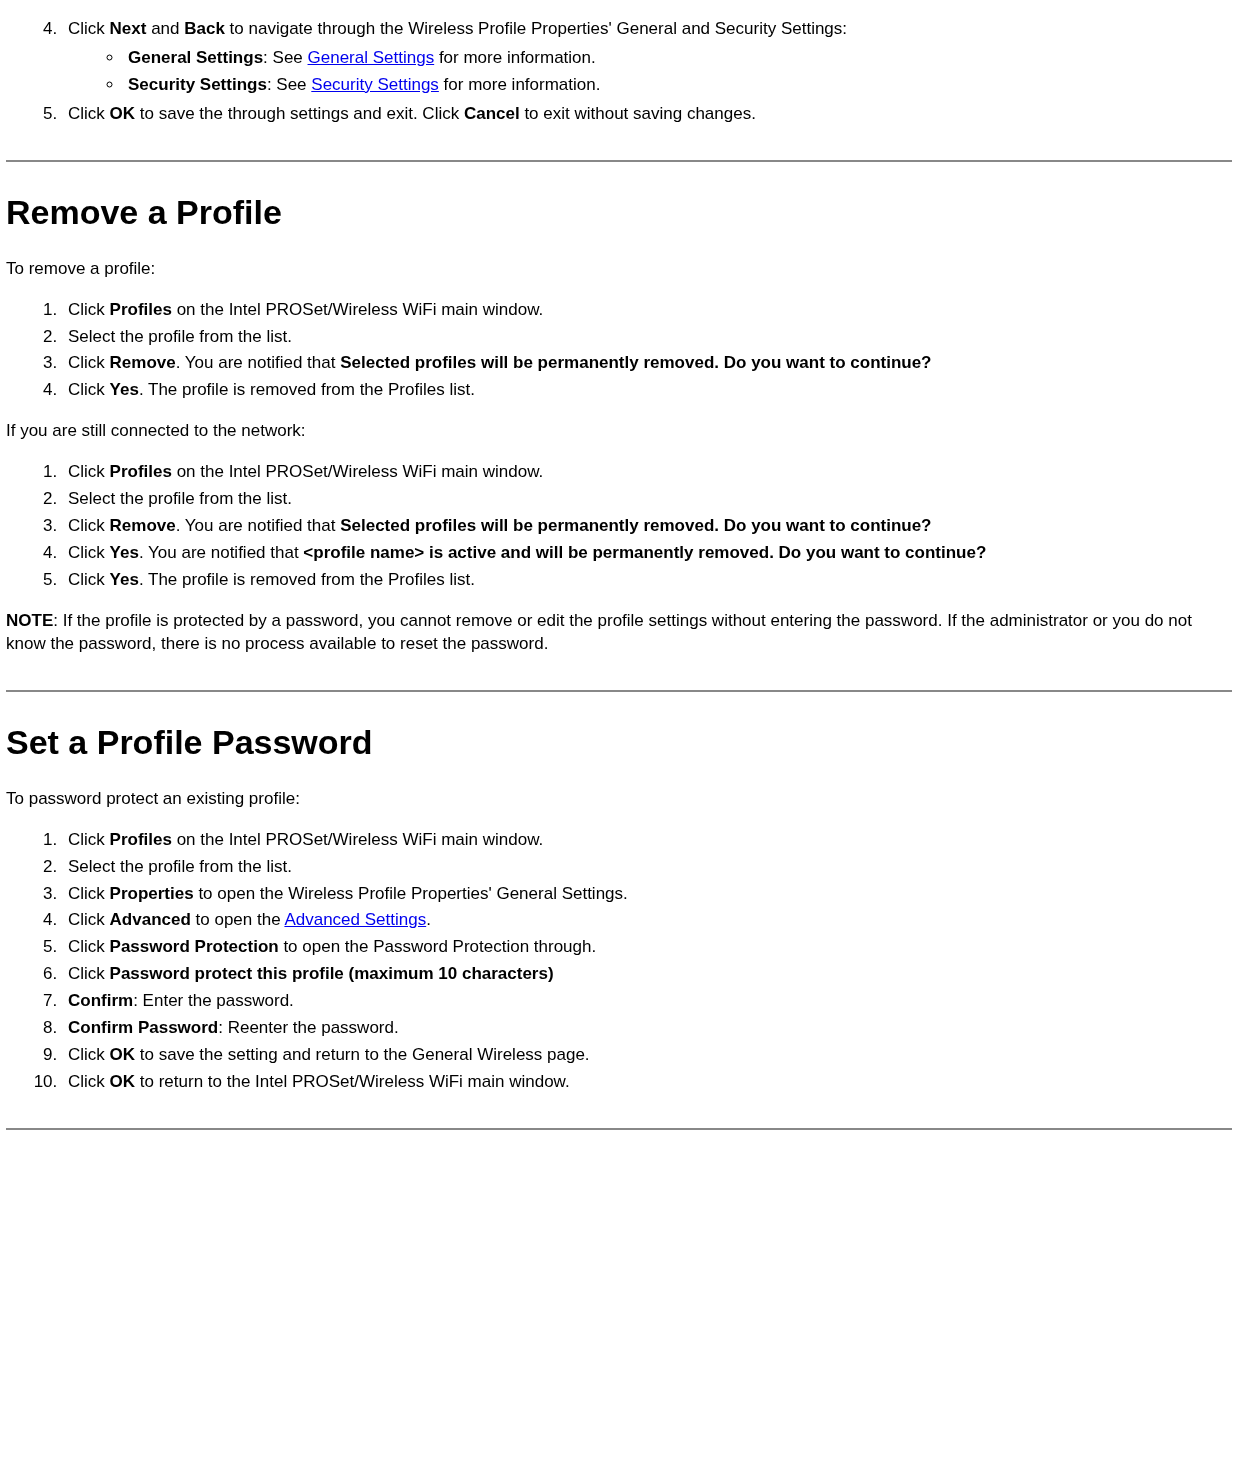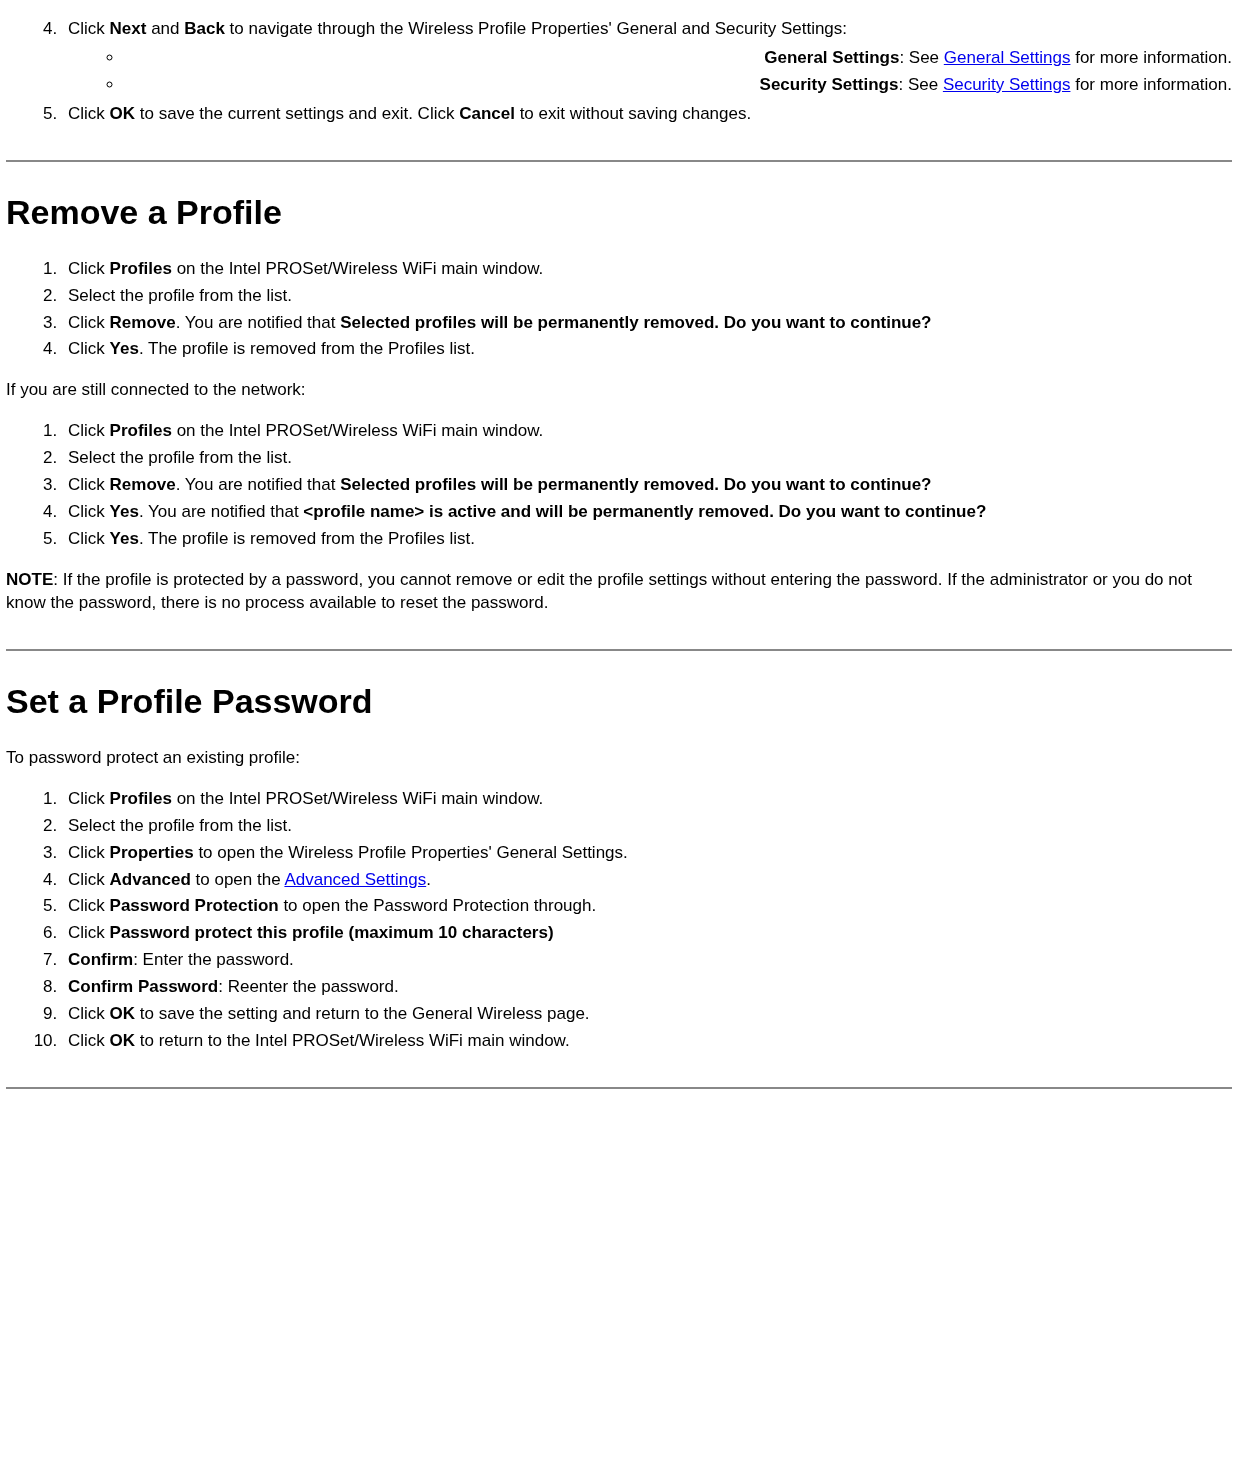--- a/index.html
+++ b/index.html
@@ -34,21 +34,20 @@
       margin-bottom: 4px;
     }
     ul.circ {
       list-style-type: circle;
       margin: 6px 0;
       padding-left: 56px;
     }
     ul.circ > li {
       padding-left: 4px;
       margin-bottom: 4px;
-      text-align: right;
     }
     a {
       color: #0000ee;
       text-decoration: underline;
     }
     hr {
       border: none;
       border-top: 2px solid #888;
       margin: 34px 0 16px 0;
     }
@@ -65,28 +64,29 @@
       <ul class="circ">
         <li>
           <b>General Settings</b><span>: See </span><a href="#">General Settings</a><span> for more information.</span>
         </li>
         <li>
           <b>Security Settings</b><span>: See </span><a href="#">Security Settings</a><span> for more information.</span>
         </li>
       </ul>
     </li>
     <li>
-      <span>Click </span><b>OK</b><span> to save the current settings and exit. Click </span><b>Cancel</b><span> to exit without saving changes.</span>
+      <span>Click </span><b>OK</b><span> to save the through settings and exit. Click </span><b>Cancel</b><span> to exit without saving changes.</span>
     </li>
   </ol>
 
   <hr>
 
   <h2>Remove a Profile</h2>
 
+  <p>To remove a profile:</p>
 
   <ol>
     <li>
       <span>Click </span><b>Profiles</b><span> on the Intel PROSet/Wireless WiFi main window.</span>
     </li>
     <li>Select the profile from the list.</li>
     <li>
       <span>Click </span><b>Remove</b><span>. You are notified that </span><b>Selected profiles will be permanently removed. Do you want to continue?</b>
     </li>
     <li>

